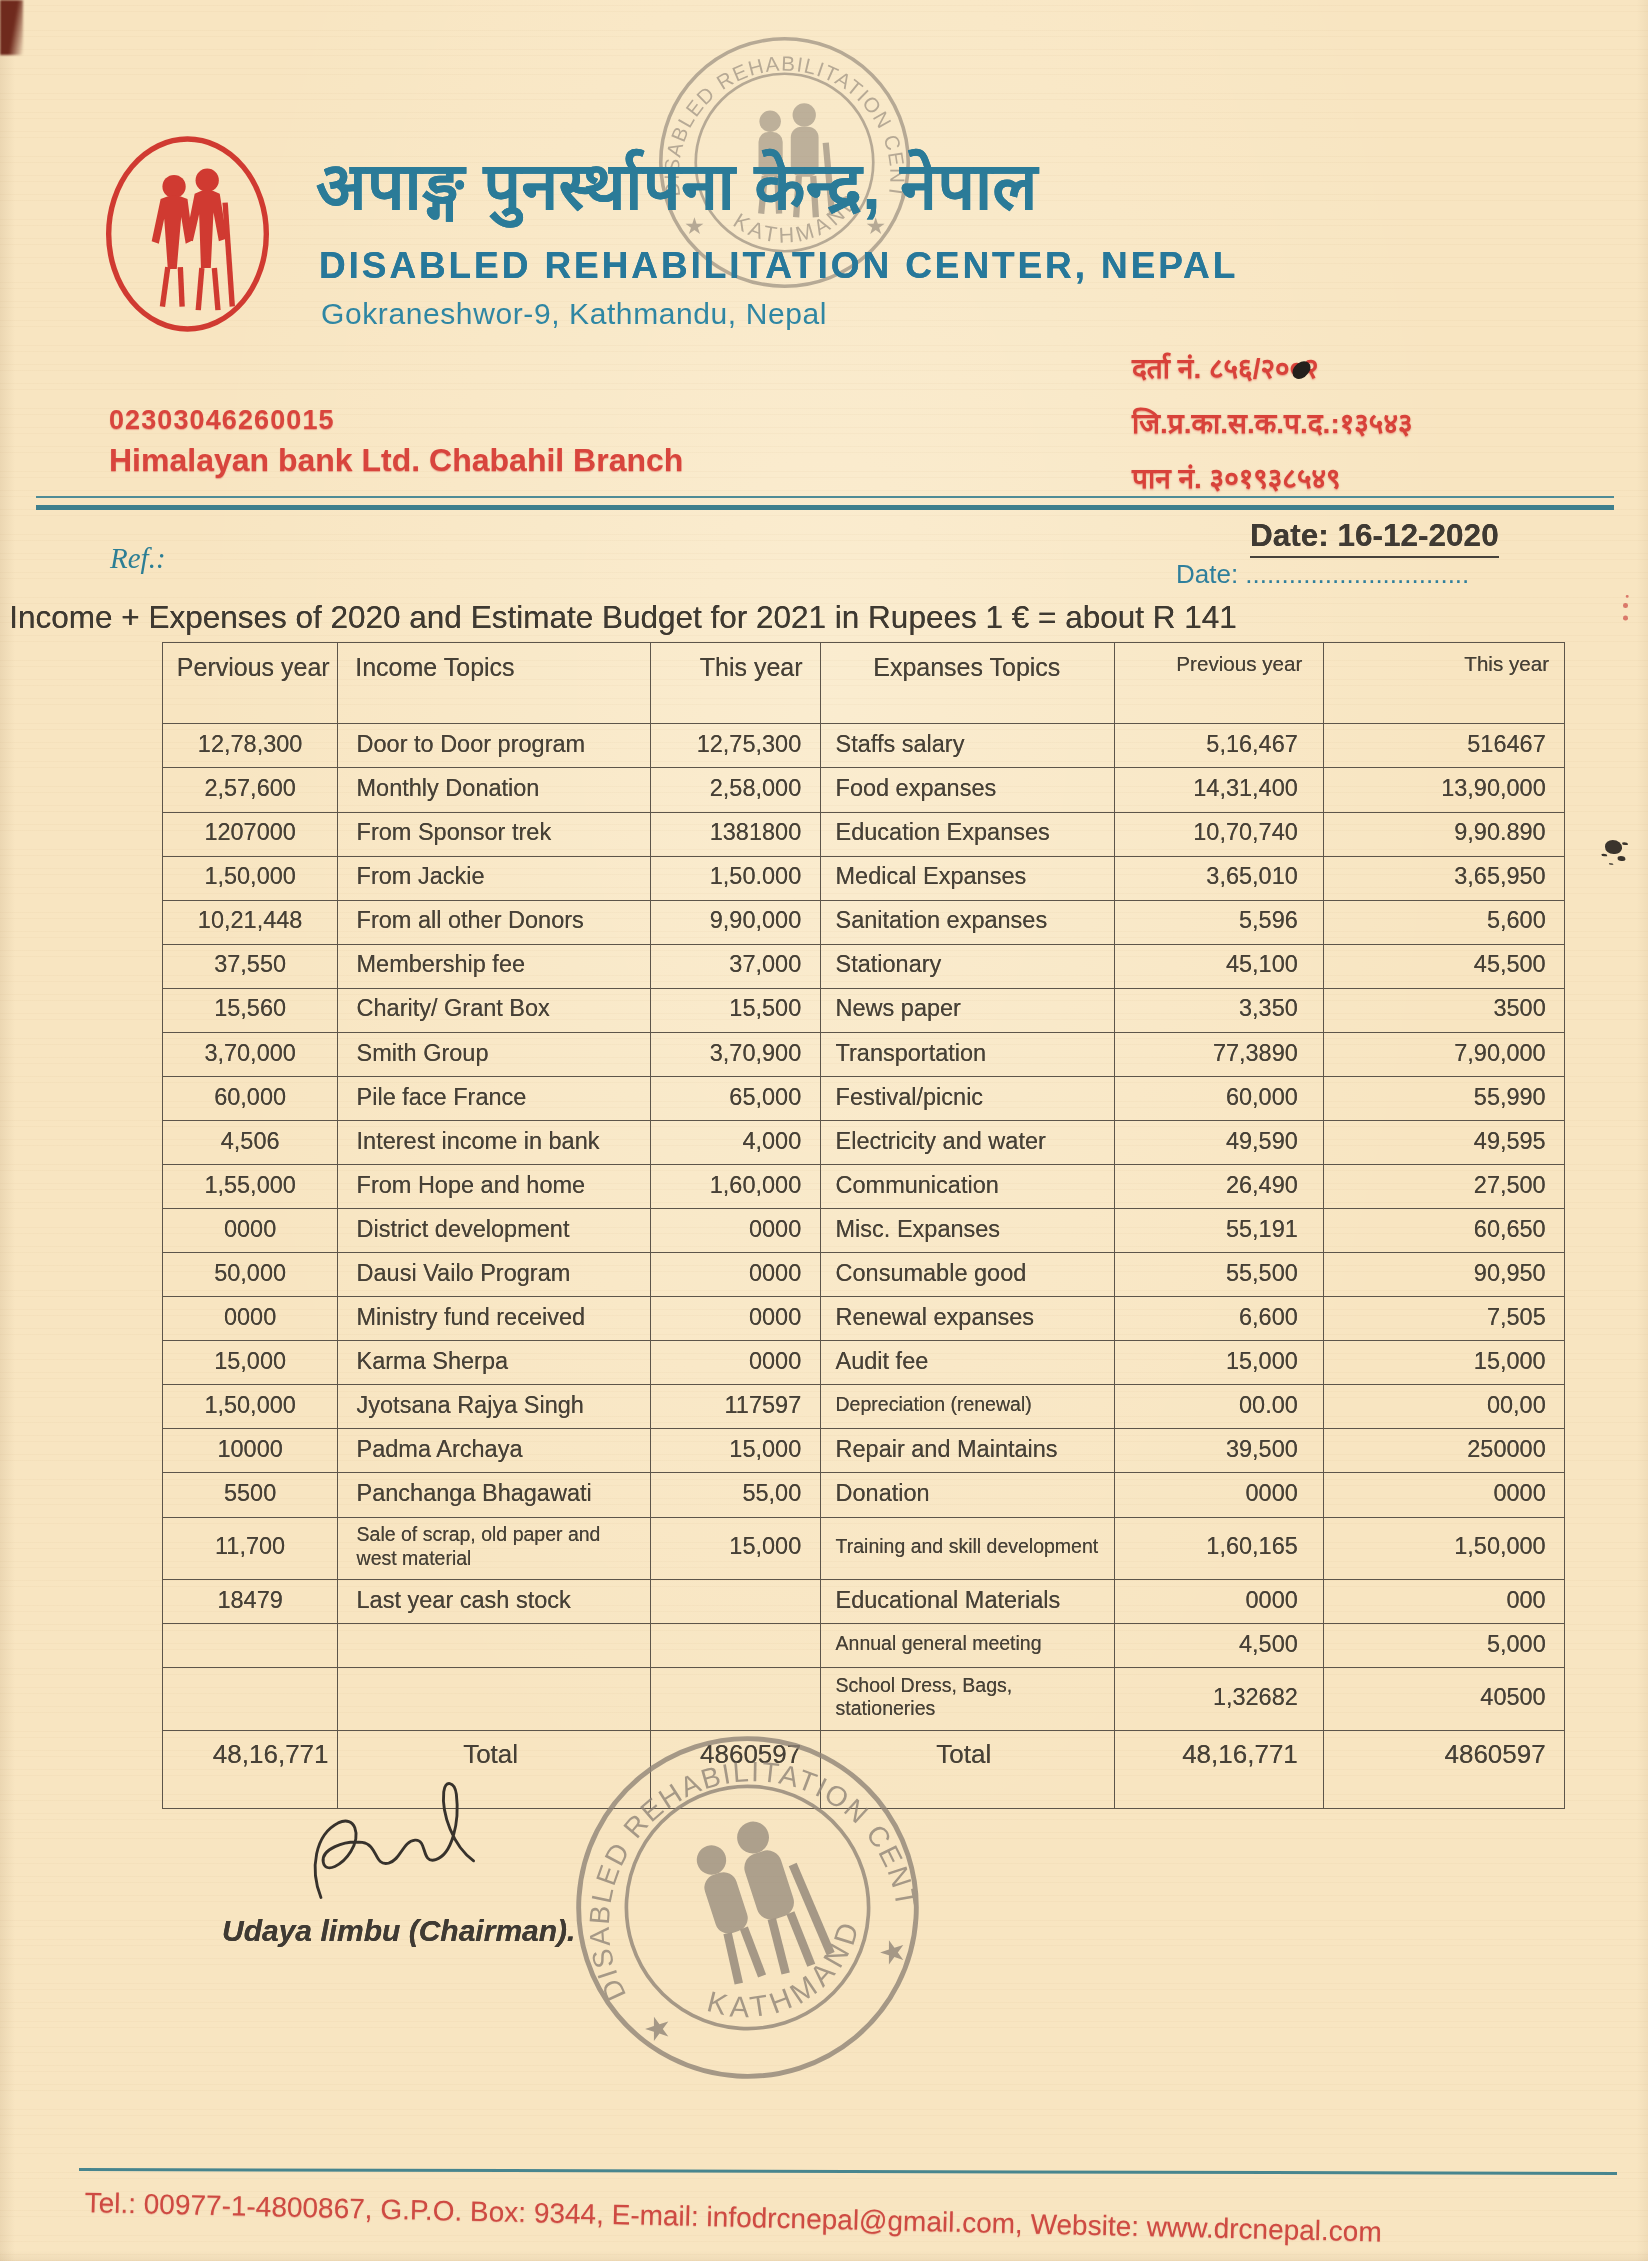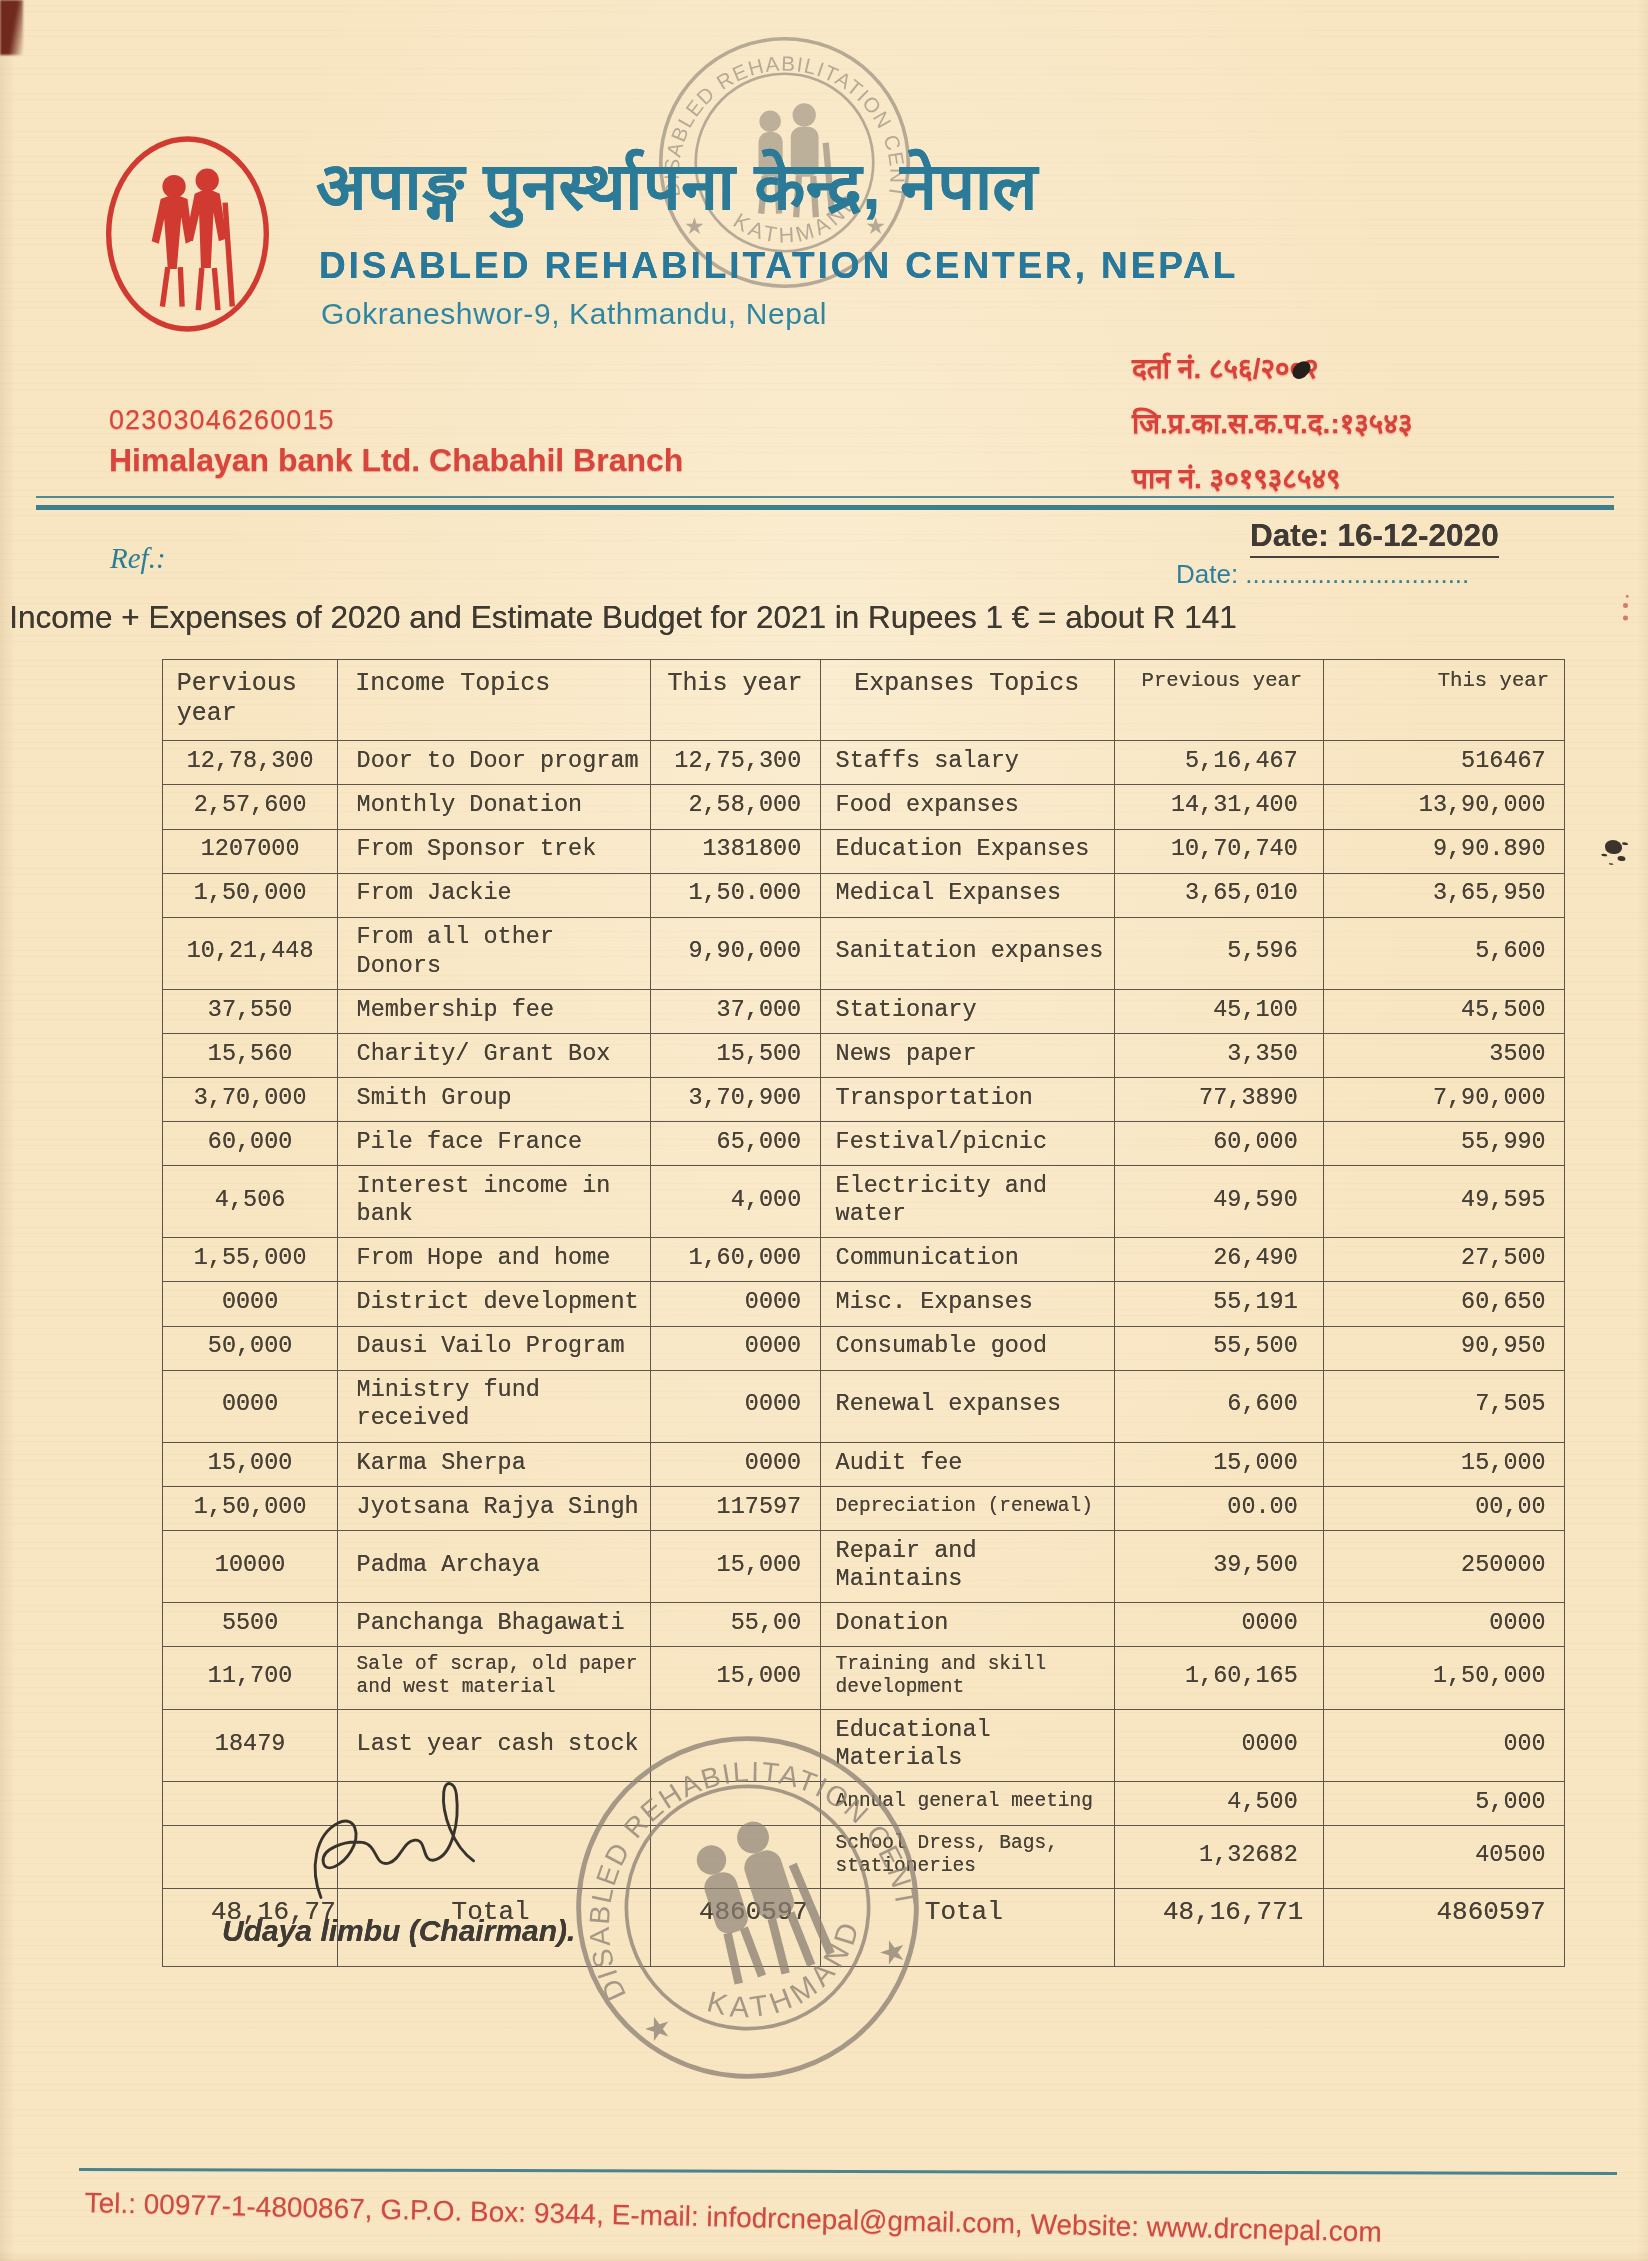--- a/index.html
+++ b/index.html
@@ -34,21 +34,21 @@
   .org-english{
     position:absolute;left:319px;top:245px;z-index:2;color:#27789a;
     font-size:37px;font-weight:700;letter-spacing:2.9px;white-space:nowrap;
     text-shadow:0 0 0.6px #27789a;
   }
   .org-address{
     position:absolute;left:321px;top:297px;z-index:2;color:#2f86a3;
     font-size:30px;letter-spacing:0.6px;white-space:nowrap;
   }
   .acct-no{
-    position:absolute;left:109px;top:405px;color:#d8453d;font-size:27px;font-weight:400;
+    position:absolute;left:109px;top:405px;color:#d8453d;font-size:27px;font-weight:700;
     letter-spacing:1.1px;text-shadow:0 0.6px 1.1px rgba(216,69,61,.45);white-space:nowrap;
   }
   .bank-name{
     position:absolute;left:109px;top:442px;color:#d8453d;font-size:32px;font-weight:700;
     text-shadow:0 0.6px 1.1px rgba(216,69,61,.45);white-space:nowrap;
   }
   .red-line{
     position:absolute;left:1132px;color:#d8423a;font-size:28px;font-weight:700;
     text-shadow:0 0.6px 1.7px rgba(216,66,58,.5);white-space:nowrap;
     font-family:"Liberation Sans","DejaVu Sans",sans-serif;
@@ -74,24 +74,23 @@
   .doc-title{
     position:absolute;left:9.2px;top:599px;width:1467px;color:#3e3931;
     font-size:31.5px;font-weight:400;white-space:nowrap;text-shadow:0 0 0.6px #3e3931;
   }
   .red-mark{
     position:absolute;left:1623px;top:603px;width:4.6px;height:4.6px;border-radius:50%;
     background:#d0564e;opacity:.75;box-shadow:0 12.6px 0 0 #d0564e, 1.7px -9.2px 0 -1.1px #d0564e;
   }
   
   table.budget{
-    position:absolute;left:162px;top:659px;width:1403px;z-index:2;
+    position:absolute;left:162px;top:642px;width:1403px;z-index:2;
     border-collapse:collapse;table-layout:fixed;
     color:#46403 6;
-    font-family:Liberation Mono, monospace;
   }
   table.budget th, table.budget td{
     border:1.7px solid #5d554a;color:#464036;
     font-size:23.5px;line-height:1.2;vertical-align:middle;
     padding:5.7px 6.9px 9.2px 6.9px;text-shadow:0 0 0.6px rgba(70,64,54,.8);
     overflow:hidden;
   }
   table.budget th{
     vertical-align:top;height:62px;font-weight:400;padding-top:9.2px;font-size:25px;
   }

